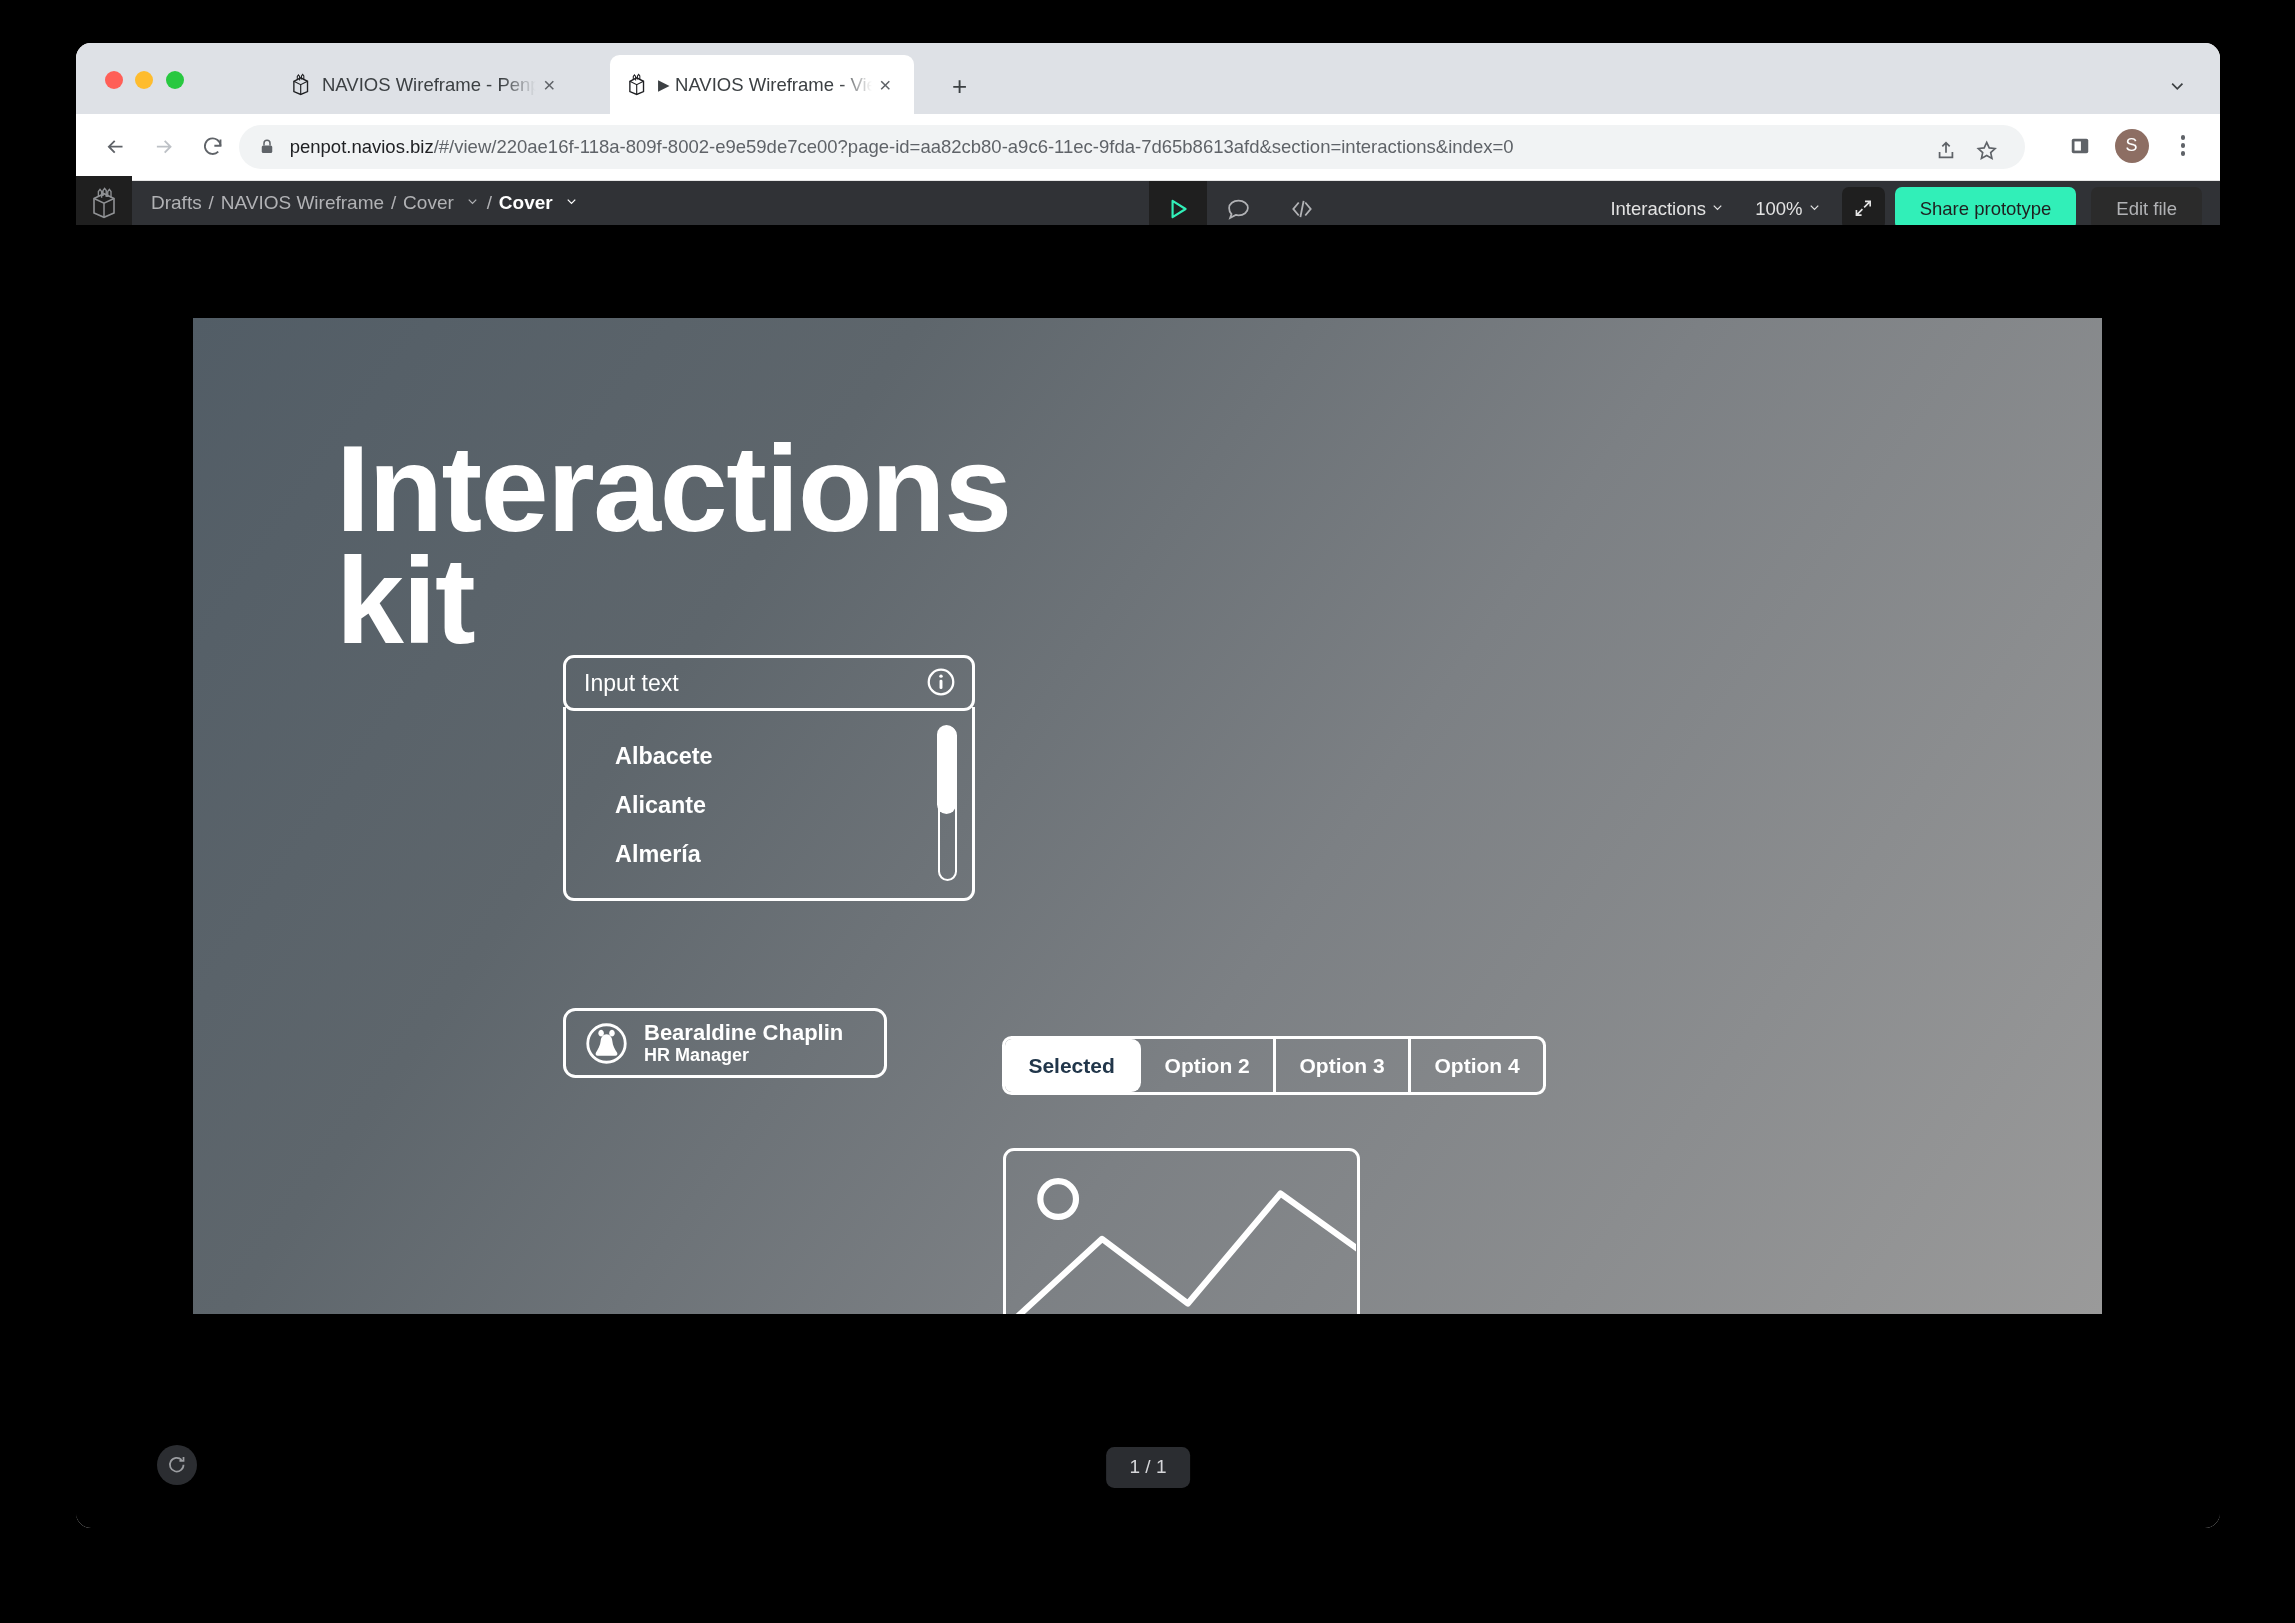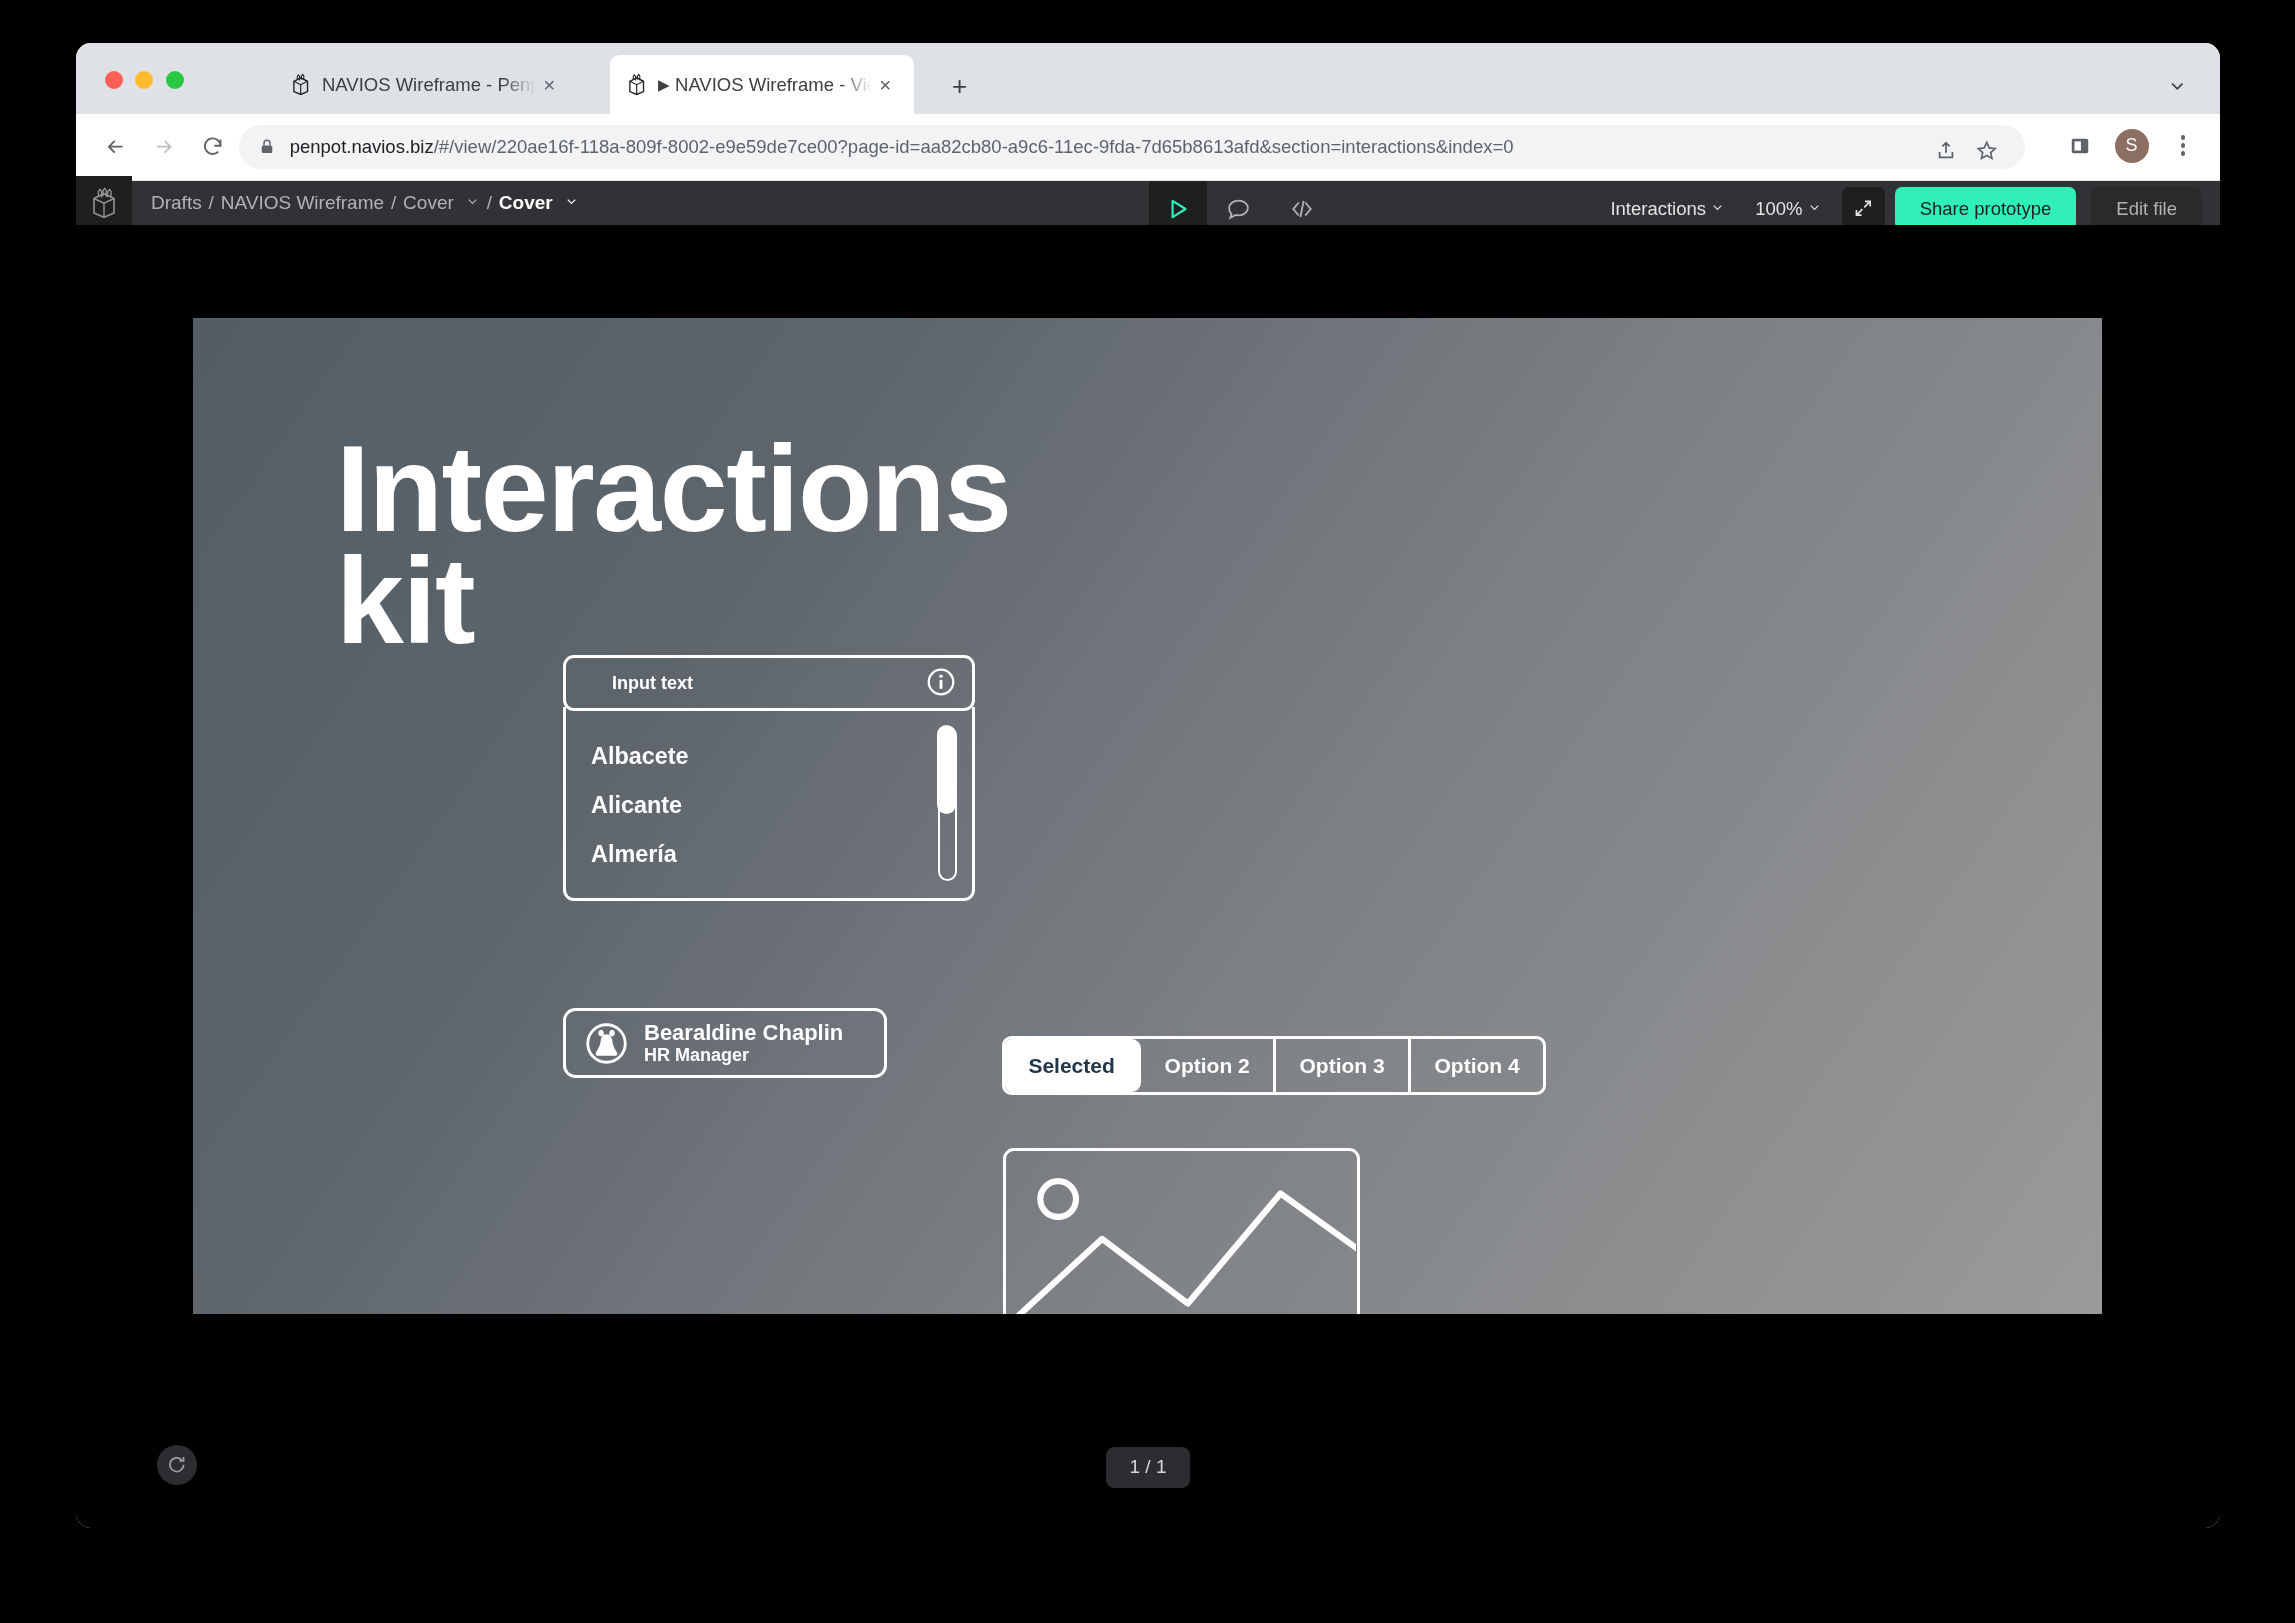--- a/index.html
+++ b/index.html
@@ -270,41 +270,41 @@
     border-radius: 11px;
     display: flex;
     align-items: center;
     padding: 0 18px;
     box-sizing: border-box;
     z-index: 2;
     background: transparent;
   }
   .dd-input-label {
     color: #ffffff;
-    font-size: 18px;
-    font-weight: bold;
-    margin-left: 28px;
+    font-size: 23px;
+    font-weight: normal;
   }
   .dd-info { position: absolute; right: 15px; top: 50%; transform: translateY(-50%); }
   .dd-list {
     position: relative;
     margin-top: -4.1px;
     border: 3.4px solid #ffffff;
     border-radius: 0 0 11px 11px;
     border-top: none;
     padding: 25px 0 19px 0;
     box-sizing: border-box;
   }
   .dd-item {
     color: #ffffff;
     font-size: 23.4px;
     font-weight: bold;
     padding: 0 0 0 25px;
     height: 49px;
     line-height: 49px;
+    margin-left: 24px;
   }
   .dd-scroll-track {
     position: absolute;
     right: 15px;
     top: 19px;
     bottom: 16.5px;
     width: 19px;
     border: 2.7px solid #ffffff;
     border-radius: 9.6px;
     box-sizing: border-box;

